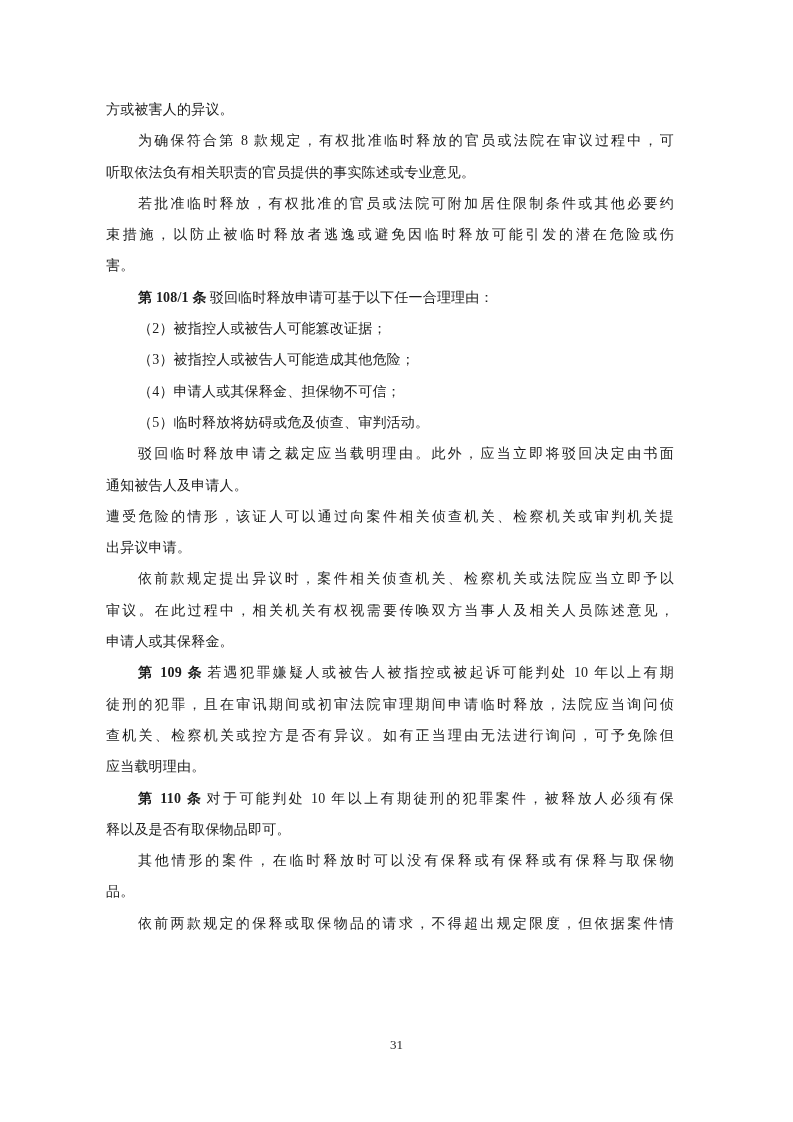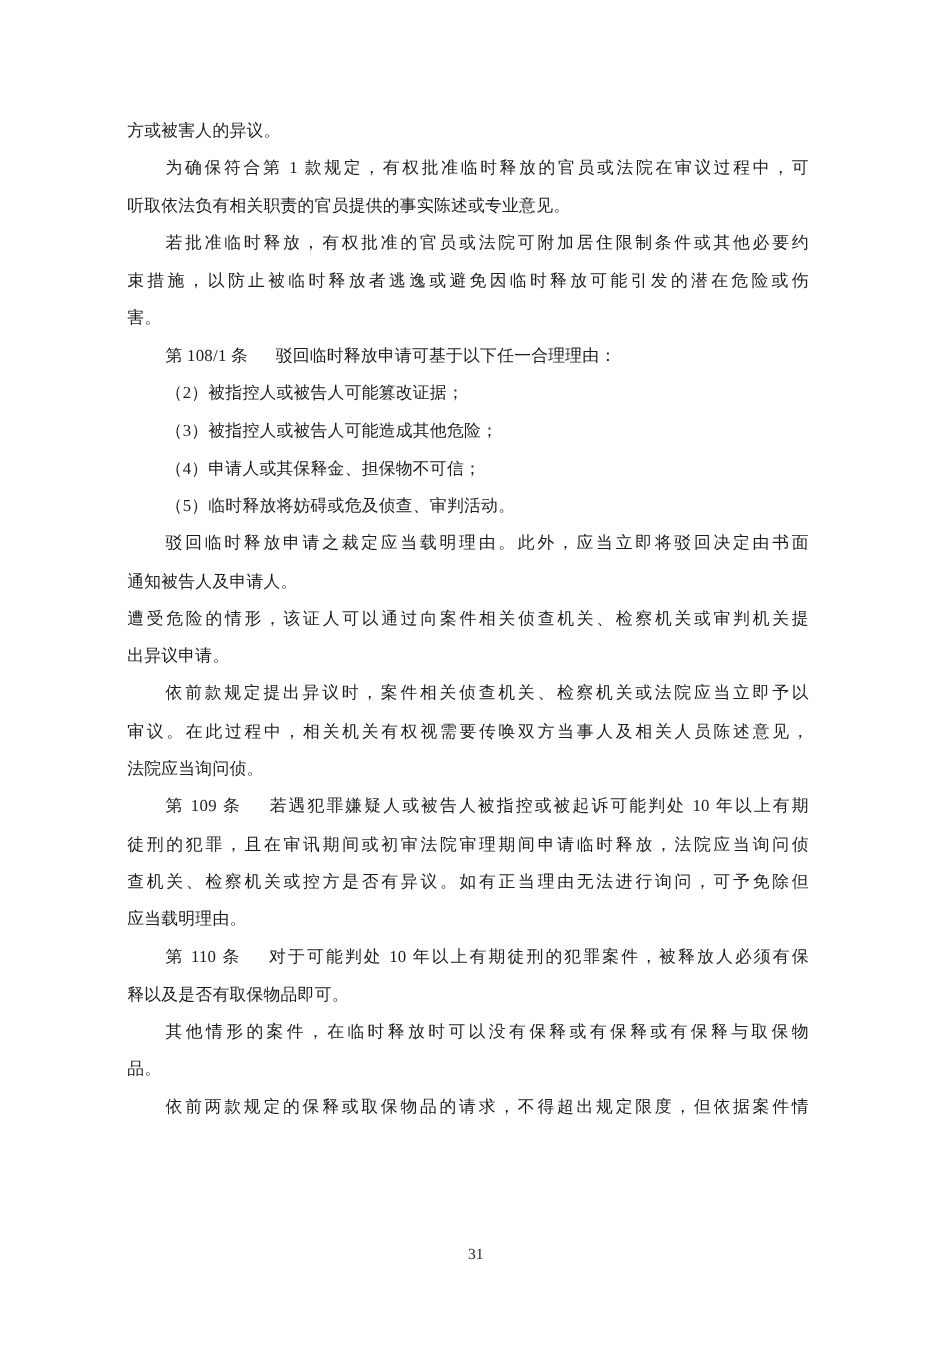--- a/index.html
+++ b/index.html
@@ -33,57 +33,57 @@
   }
   .line.indent {
     padding-left: 32px;
   }
   .line.fill {
     text-align: justify;
     text-align-last: justify;
     text-justify: inter-character;
   }
   .article-num {
-    font-weight: normal;
-    margin-right: 23px;
+    font-weight: bold;
+    margin-right: 3px;
   }
   .page-number {
     position: absolute;
     top: 1036px;
     left: 0;
     width: 793px;
     text-align: center;
     font-size: 13px;
     line-height: 18px;
     color: #222222;
   }
 </style>
 </head>
 <body>
 
 <div class="page">
   <div class="text-block" id="text-block">
       <div class="line">方或被害人的异议。</div>
-      <div class="line indent fill">为确保符合第 1 款规定，有权批准临时释放的官员或法院在审议过程中，可</div>
+      <div class="line indent fill">为确保符合第 8 款规定，有权批准临时释放的官员或法院在审议过程中，可</div>
       <div class="line">听取依法负有相关职责的官员提供的事实陈述或专业意见。</div>
       <div class="line indent fill">若批准临时释放，有权批准的官员或法院可附加居住限制条件或其他必要约</div>
       <div class="line fill">束措施，以防止被临时释放者逃逸或避免因临时释放可能引发的潜在危险或伤</div>
       <div class="line">害。</div>
       <div class="line indent"><b class="article-num">第 108/1 条</b><span>驳回临时释放申请可基于以下任一合理理由：</span></div>
       <div class="line indent">（2）被指控人或被告人可能篡改证据；</div>
       <div class="line indent">（3）被指控人或被告人可能造成其他危险；</div>
       <div class="line indent">（4）申请人或其保释金、担保物不可信；</div>
       <div class="line indent">（5）临时释放将妨碍或危及侦查、审判活动。</div>
       <div class="line indent fill">驳回临时释放申请之裁定应当载明理由。此外，应当立即将驳回决定由书面</div>
       <div class="line">通知被告人及申请人。</div>
       <div class="line fill">遭受危险的情形，该证人可以通过向案件相关侦查机关、检察机关或审判机关提</div>
       <div class="line">出异议申请。</div>
       <div class="line indent fill">依前款规定提出异议时，案件相关侦查机关、检察机关或法院应当立即予以</div>
       <div class="line fill">审议。在此过程中，相关机关有权视需要传唤双方当事人及相关人员陈述意见，</div>
-      <div class="line">法院应当询问侦。</div>
+      <div class="line">申请人或其保释金。</div>
       <div class="line indent fill"><b class="article-num">第 109 条</b><span>若遇犯罪嫌疑人或被告人被指控或被起诉可能判处 10 年以上有期</span></div>
       <div class="line fill">徒刑的犯罪，且在审讯期间或初审法院审理期间申请临时释放，法院应当询问侦</div>
       <div class="line fill">查机关、检察机关或控方是否有异议。如有正当理由无法进行询问，可予免除但</div>
       <div class="line">应当载明理由。</div>
       <div class="line indent fill"><b class="article-num">第 110 条</b><span>对于可能判处 10 年以上有期徒刑的犯罪案件，被释放人必须有保</span></div>
       <div class="line">释以及是否有取保物品即可。</div>
       <div class="line indent fill">其他情形的案件，在临时释放时可以没有保释或有保释或有保释与取保物</div>
       <div class="line">品。</div>
       <div class="line indent fill">依前两款规定的保释或取保物品的请求，不得超出规定限度，但依据案件情</div>
     </div>

